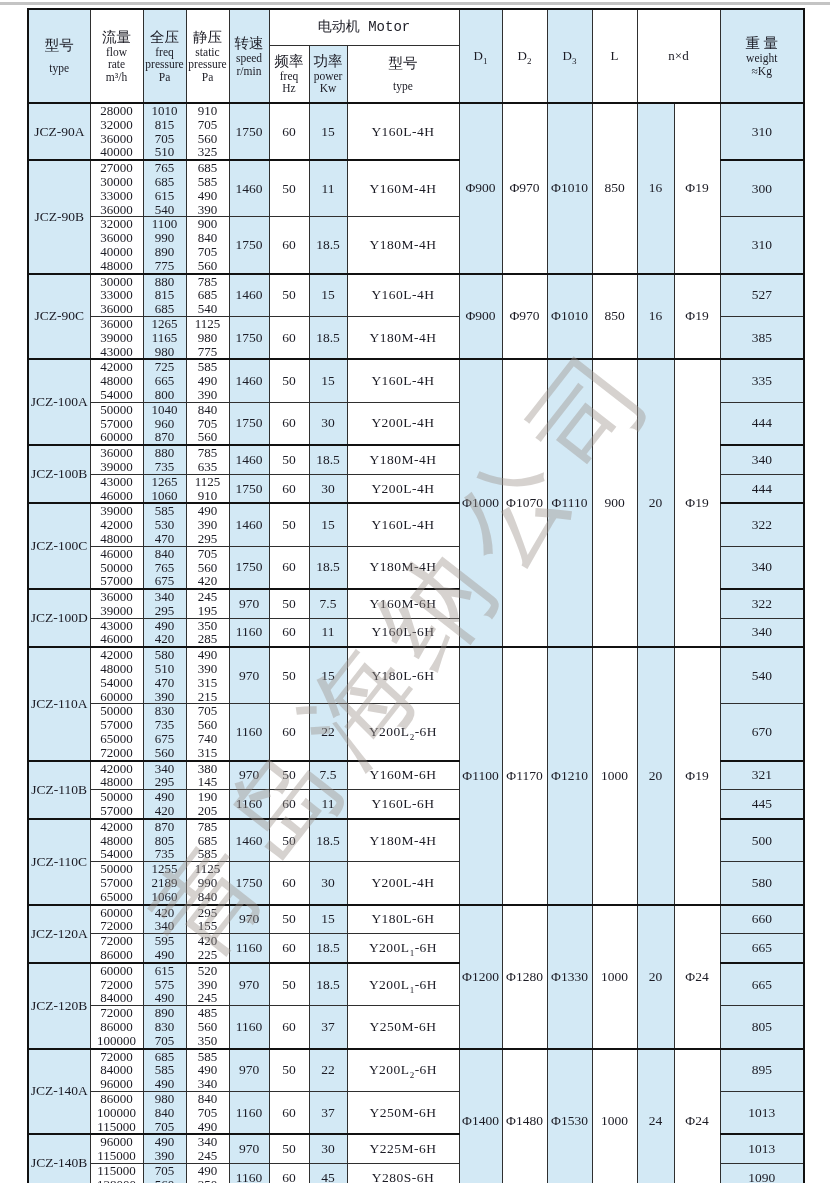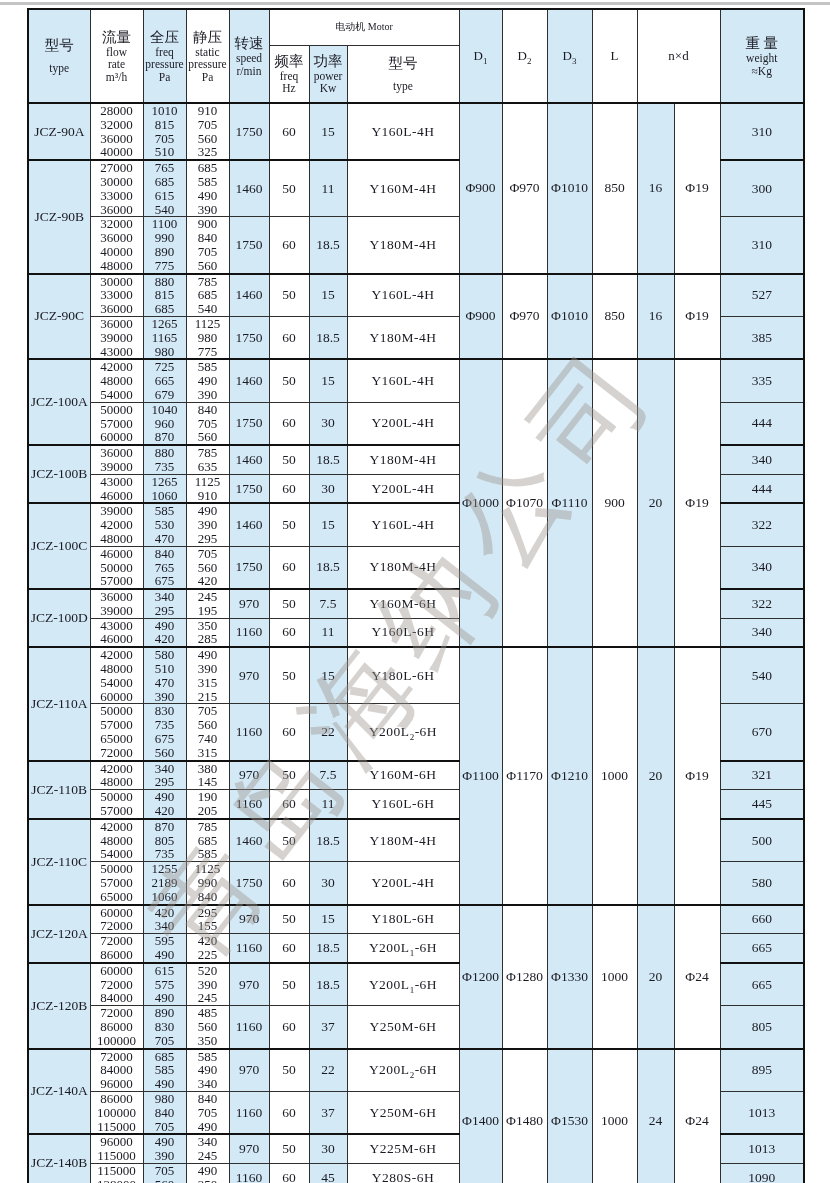--- a/index.html
+++ b/index.html
@@ -85,21 +85,21 @@
         <div class="zh">静压</div>
         <div class="en">static</div>
         <div class="en">pressure</div>
         <div class="en">Pa</div>
       </th>
       <th rowspan="2" class="blue">
         <div class="zh">转速</div>
         <div class="en">speed</div>
         <div class="en">r/min</div>
       </th>
-      <th colspan="3" style="font-size:10px;">电动机 Motor</th>
+      <th colspan="3" style="font-size:14px;font-family:Liberation Mono, monospace;">电动机 Motor</th>
       <th rowspan="2" class="blue"><span>D</span><sub>1</sub></th>
       <th rowspan="2"><span>D</span><sub>2</sub></th>
       <th rowspan="2" class="blue"><span>D</span><sub>3</sub></th>
       <th rowspan="2">L</th>
       <th rowspan="2" colspan="2">n×d</th>
       <th rowspan="2" class="blue">
         <div class="zh">重 量</div>
         <div class="en">weight</div>
         <div class="en">≈Kg</div>
       </th>
@@ -260,21 +260,21 @@
       <tr class="gs">
         <td class="blue" rowspan="2">JCZ-100A</td>
         <td class="vals">
           <div>42000</div>
           <div>48000</div>
           <div>54000</div>
         </td>
         <td class="vals blue">
           <div>725</div>
           <div>665</div>
-          <div>679</div>
+          <div>800</div>
         </td>
         <td class="vals">
           <div>585</div>
           <div>490</div>
           <div>390</div>
         </td>
         <td class="blue">1460</td>
         <td class="">50</td>
         <td class="blue">15</td>
         <td class="motor">Y160L-4H</td>

